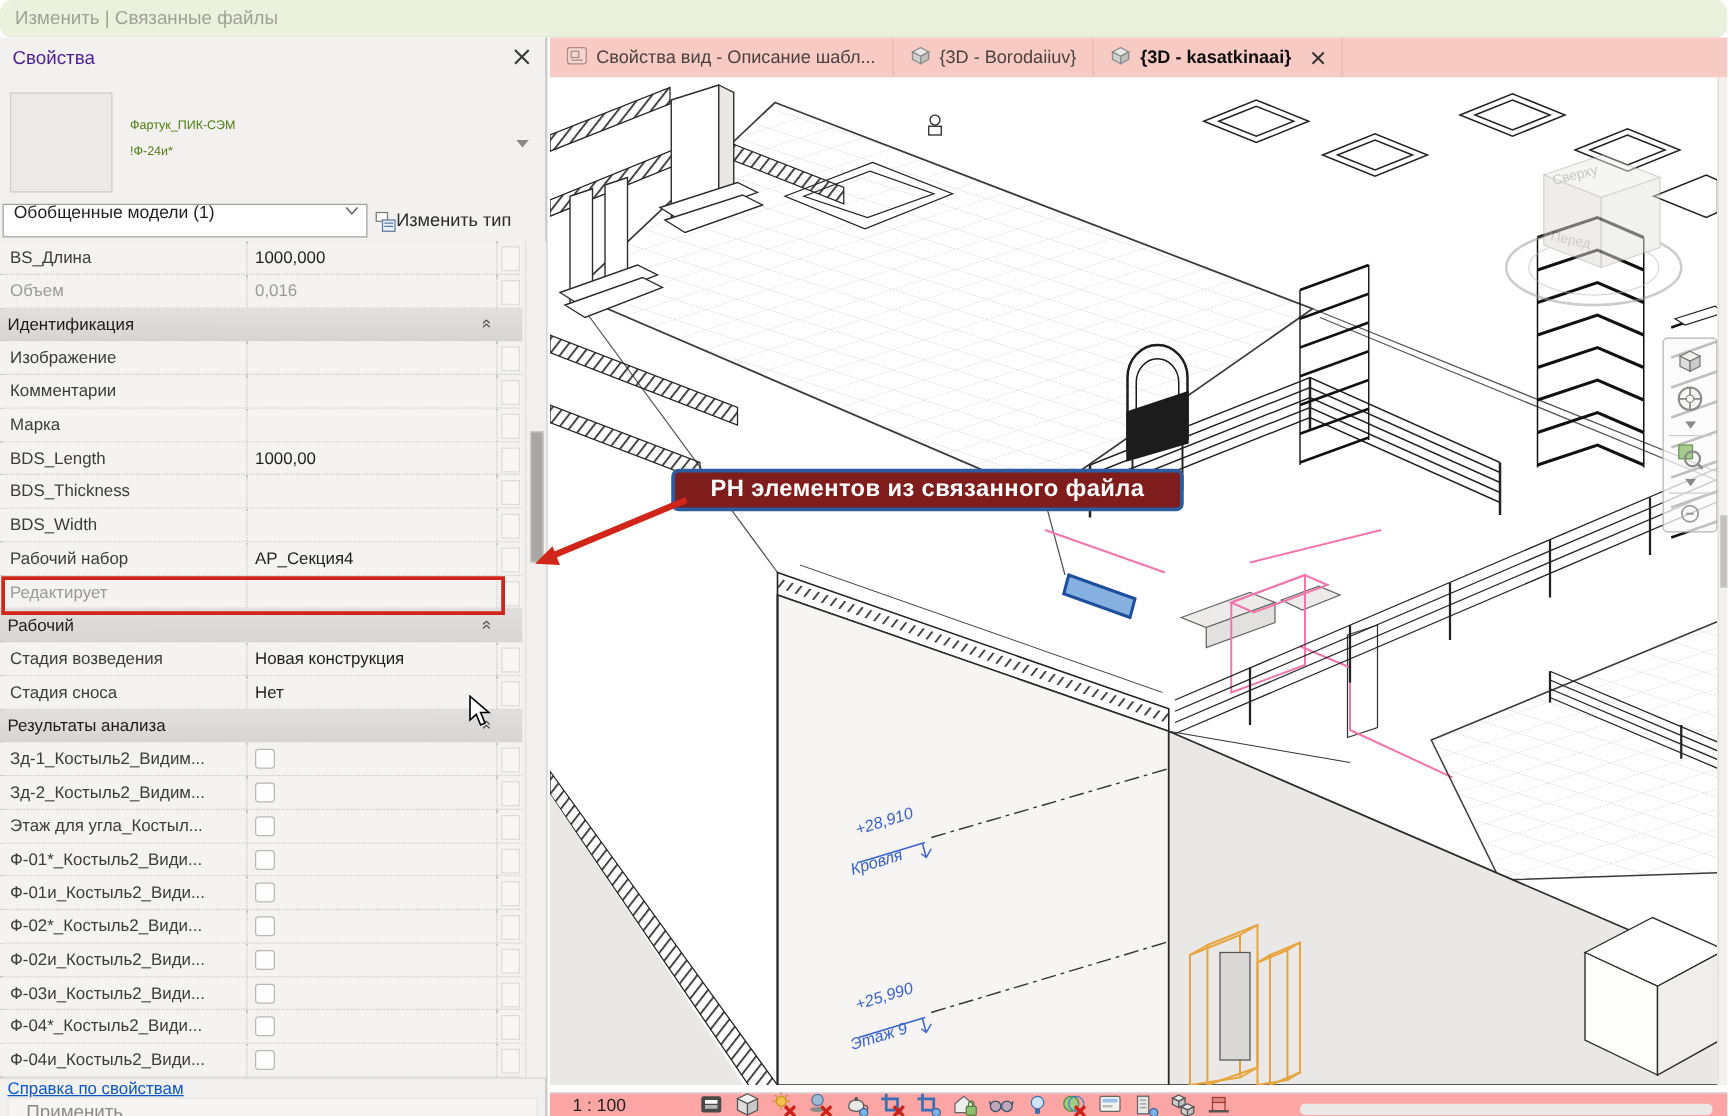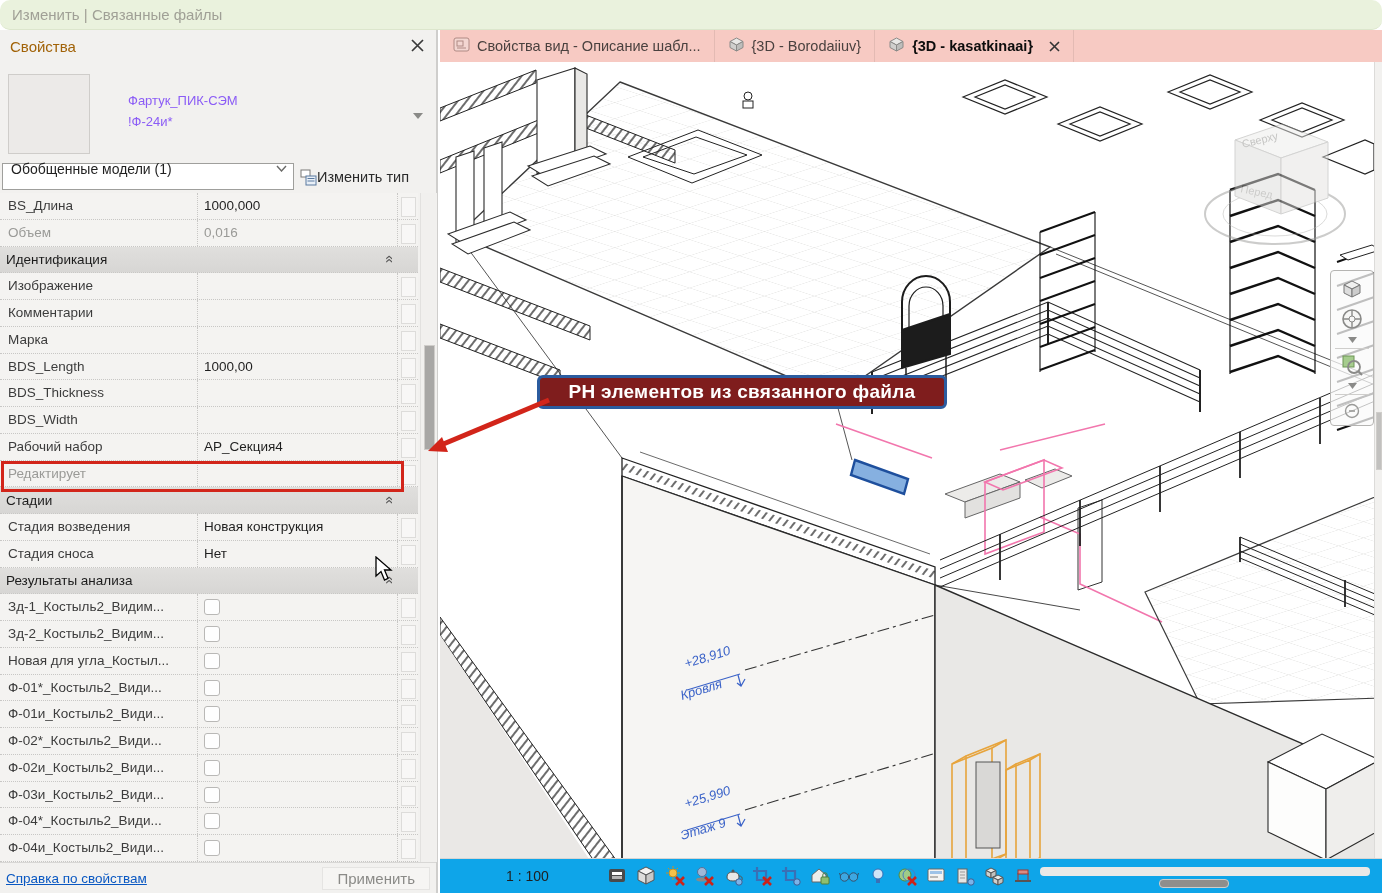--- a/index.html
+++ b/index.html
@@ -10,26 +10,26 @@
   }
   
   .ctx-strip { position:absolute; left:0; top:0; width:1382px; height:30px;
     background:#eaf2dd; border-bottom:1px solid #dce6cc;
     color:#a0a096; font-size:15px; line-height:29px; padding-left:12px;border-radius:10px; }
   
   #props { position:absolute; left:0; top:30px; width:438px; height:863px;
     background:#f2f1ef; border-right:2px solid #cfcecc; }
   .props-header { position:absolute; left:0; top:0; width:100%; height:32px;
     display:flex; align-items:center; justify-content:space-between;
-    padding:0 10px; font-size:15px; color:#a16207; }
+    padding:0 10px; font-size:15px; color:#4c1d95; }
   .props-close { width:16px; height:16px; cursor:pointer; }
   .type-selector { position:absolute; left:0; top:32px; width:100%; height:100px; }
   .thumb { position:absolute; left:8px; top:12px; width:82px; height:80px;
     background:#eceae8; border:1px solid #cfcdca; }
-  .fam { position:absolute; left:104px; top:28px; color:#8b5cf6; font-size:13px; line-height:21px;margin-left:24px; }
+  .fam { position:absolute; left:104px; top:28px; color:#4d7c0f; font-size:10px; line-height:21px; }
   .sel-chevron { position:absolute; right:12px; top:44px; }
   .filter-row { position:absolute; left:0; top:132px; width:100%; height:30px; }
   .cat-combo { position:absolute; left:2px; top:1px; width:292px; height:27px;
     background:#fff; border:1px solid #9f9f9c; font-size:14px; color:#1f1f1f;
     display:flex; align-items:center; justify-content:space-between; padding:0 6px 16px 8px; }
   .edit-type { position:absolute; left:300px; top:2px; height:26px; display:flex;
     align-items:center; gap:0; font-size:14.5px; color:#2a2a2a; cursor:pointer; }
   
   #prop-rows { position:absolute; left:0; top:163px; width:418px; height:669px; overflow:hidden; }
   .prow { display:flex; align-items:center; height:26.76px;
@@ -47,22 +47,22 @@
   .prow.section .collapse { margin-right:26px; color:#555; display:inline-block;
     transform:rotate(-90deg); font-size:14px; }
   .cb { display:inline-block; width:16px; height:16px; margin-top:5px;
     border:1px solid #b9b8b6; border-radius:3px; background:#fefefe; }
   
   .pscroll { position:absolute; left:420px; top:163px; width:17px; height:669px; background:#f1f0ee;
     border-left:1px solid #e2e1df; }
   .pscroll .thumb { position:absolute; left:3px; top:152px; width:11px; height:105px; background:#a8a7a5; }
   
   .props-bottom { position:absolute; left:0; top:832px; width:100%; height:31px;
-    border-top:1px solid #d8d7d5; display:flex; align-items:center; justify-content:space-between;
-    padding:0 6px; }
+    border-top:1px solid #d8d7d5; display:flex; justify-content:space-between;
+    padding:0 6px;flex-direction:column; }
   .help-link { color:#0a58c2; text-decoration:underline; font-size:13.5px; cursor:pointer; }
   .apply-btn { color:#8b8b88; font-size:15px; background:#f6f5f3; border:1px solid #e5e4e2;
     padding:2px 14px; }
   
   .red-rect { position:absolute; left:1px; top:431px; width:403px; height:31px;
     border:3px solid #d2251a; z-index:30; pointer-events:none; }
   
   #view { position:absolute; left:440px; top:30px; width:942px; height:863px; }
   .tab-bar { position:absolute; left:0; top:0; width:100%; height:32px; background:#f7cac3;
     display:flex; align-items:stretch; font-size:14.5px; color:#4a413f; }
@@ -81,22 +81,22 @@
     background:rgba(250,250,249,.75); border:1px solid #b5b4b2; border-radius:4px;
     display:flex; flex-direction:column; align-items:center; padding-top:4px; gap:3px; }
   .nav-btn { width:32px; height:30px; display:flex; align-items:center; justify-content:center; cursor:pointer; }
   .nav-sep { width:34px; height:1px; background:#cfcecc; }
   .nav-caret { height:10px; display:flex; align-items:center; cursor:pointer; }
   
   .vscroll { position:absolute; right:0; top:32px; width:8px; height:806px; background:#f2f1ef;
     border-left:1px solid #dcdbd9; }
   .vscroll .thumb { position:absolute; left:1px; top:350px; width:6px; height:58px; background:#c2c1bf; }
   
-  .vc-bar { position:absolute; left:0; bottom:0; width:100%; height:35px; background:#0ea5e9;
-    border-top:1px solid #d6d5d3; display:flex; align-items:center;padding-left:48px; }
+  .vc-bar { position:absolute; left:0; bottom:0; width:100%; height:19px; background:#fca5a5;
+    border-top:1px solid #d6d5d3; display:flex; align-items:center; }
   .vc-scale { margin-left:18px; font-size:14px; color:#1f1f1f; min-width:60px; cursor:pointer; }
   #vcicons { display:flex; align-items:center; gap:7px; margin-left:40px; }
   .vcicon { width:22px; height:22px; display:flex; align-items:center; justify-content:center; cursor:pointer; }
   .hscroll { position:absolute; left:600px; right:12px; top:8px; height:9px; background:#eae9e7; border-radius:4px; }
   .hscroll .thumb { position:absolute; left:119px; width:70px; height:9px; background:#8f8e8c; border-radius:4px; }
   
   #arrow-overlay { position:absolute; left:0; top:0; width:1382px; height:893px;
     z-index:60; pointer-events:none; }
   #cursor { position:absolute; left:374px; top:556px; z-index:70; pointer-events:none; }
   text { font-family:"Liberation Sans", sans-serif; }
@@ -197,21 +197,21 @@
         <div class="plabel">Рабочий набор</div>
         <div class="pvalue">АР_Секция4</div>
         <div class="pextra"></div>
       </div>
       <div class="prow muted">
         <div class="plabel">Редактирует</div>
         <div class="pvalue"></div>
         <div class="pextra"></div>
       </div>
       <div class="prow section">
-        <span class="slabel">Стадии</span>
+        <span class="slabel">Рабочий</span>
         <span class="collapse">»</span>
       </div>
       <div class="prow">
         <div class="plabel">Стадия возведения</div>
         <div class="pvalue">Новая конструкция</div>
         <div class="pextra"></div>
       </div>
       <div class="prow">
         <div class="plabel">Стадия сноса</div>
         <div class="pvalue">Нет</div>
@@ -225,21 +225,21 @@
         <div class="plabel">Зд-1_Костыль2_Видим...</div>
         <div class="pvalue"><span class="cb"></span></div>
         <div class="pextra"></div>
       </div>
       <div class="prow">
         <div class="plabel">Зд-2_Костыль2_Видим...</div>
         <div class="pvalue"><span class="cb"></span></div>
         <div class="pextra"></div>
       </div>
       <div class="prow">
-        <div class="plabel">Новая для угла_Костыл...</div>
+        <div class="plabel">Этаж для угла_Костыл...</div>
         <div class="pvalue"><span class="cb"></span></div>
         <div class="pextra"></div>
       </div>
       <div class="prow">
         <div class="plabel">Ф-01*_Костыль2_Види...</div>
         <div class="pvalue"><span class="cb"></span></div>
         <div class="pextra"></div>
       </div>
       <div class="prow">
         <div class="plabel">Ф-01и_Костыль2_Види...</div>

